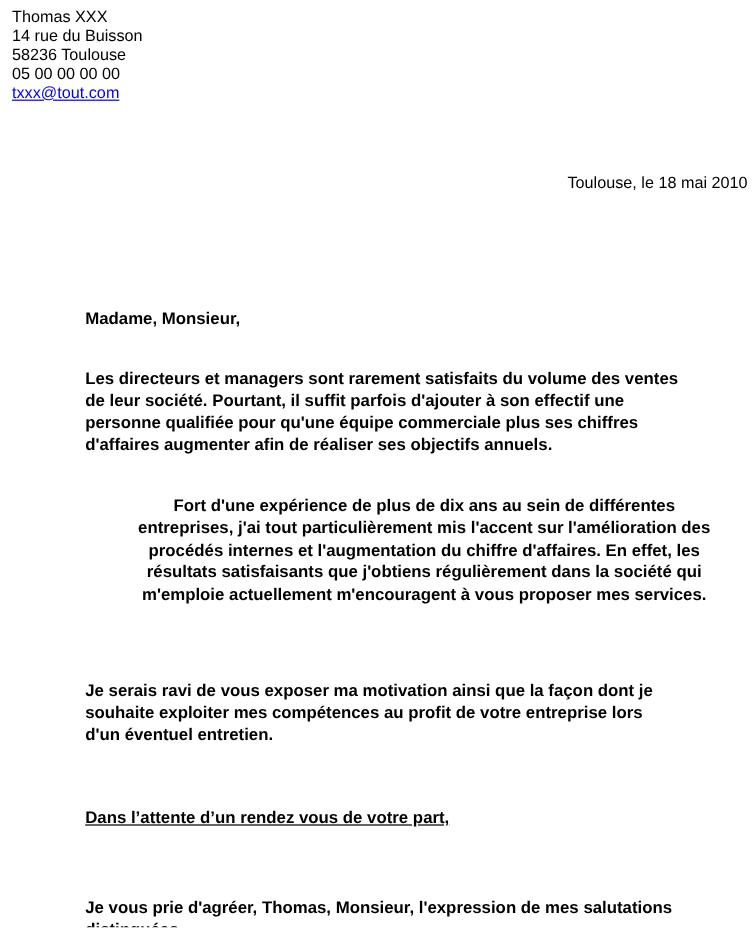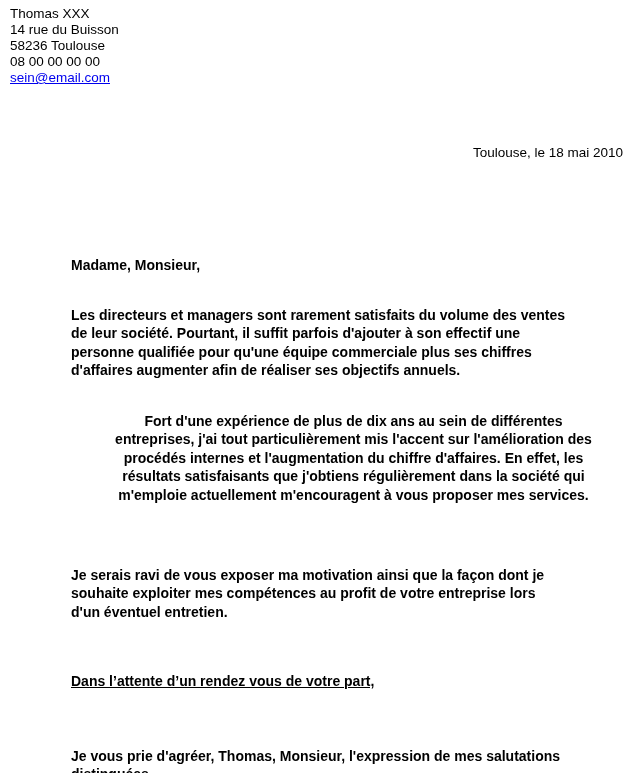--- a/index.html
+++ b/index.html
@@ -64,23 +64,23 @@
 </style>
 </head>
 <body>
 
 <div class="page">
 
   <div class="sender">
     <div>Thomas XXX</div>
     <div>14 rue du Buisson</div>
     <div>58236 Toulouse</div>
-    <div>08 00 00 00 00</div>
+    <div>05 00 00 00 00</div>
     <div>
-      <a class="email-link" href="#">sein@email.com</a>
+      <a class="email-link" href="#">txxx@tout.com</a>
     </div>
   </div>
 
   <div class="dateline">Toulouse, le 18 mai 2010</div>
 
   <p class="para salutation">Madame, Monsieur,</p>
 
   <p class="para p1">Les directeurs et managers sont rarement satisfaits du volume des ventes
 de leur société. Pourtant, il suffit parfois d'ajouter à son effectif une
 personne qualifiée pour qu'une équipe commerciale plus ses chiffres

